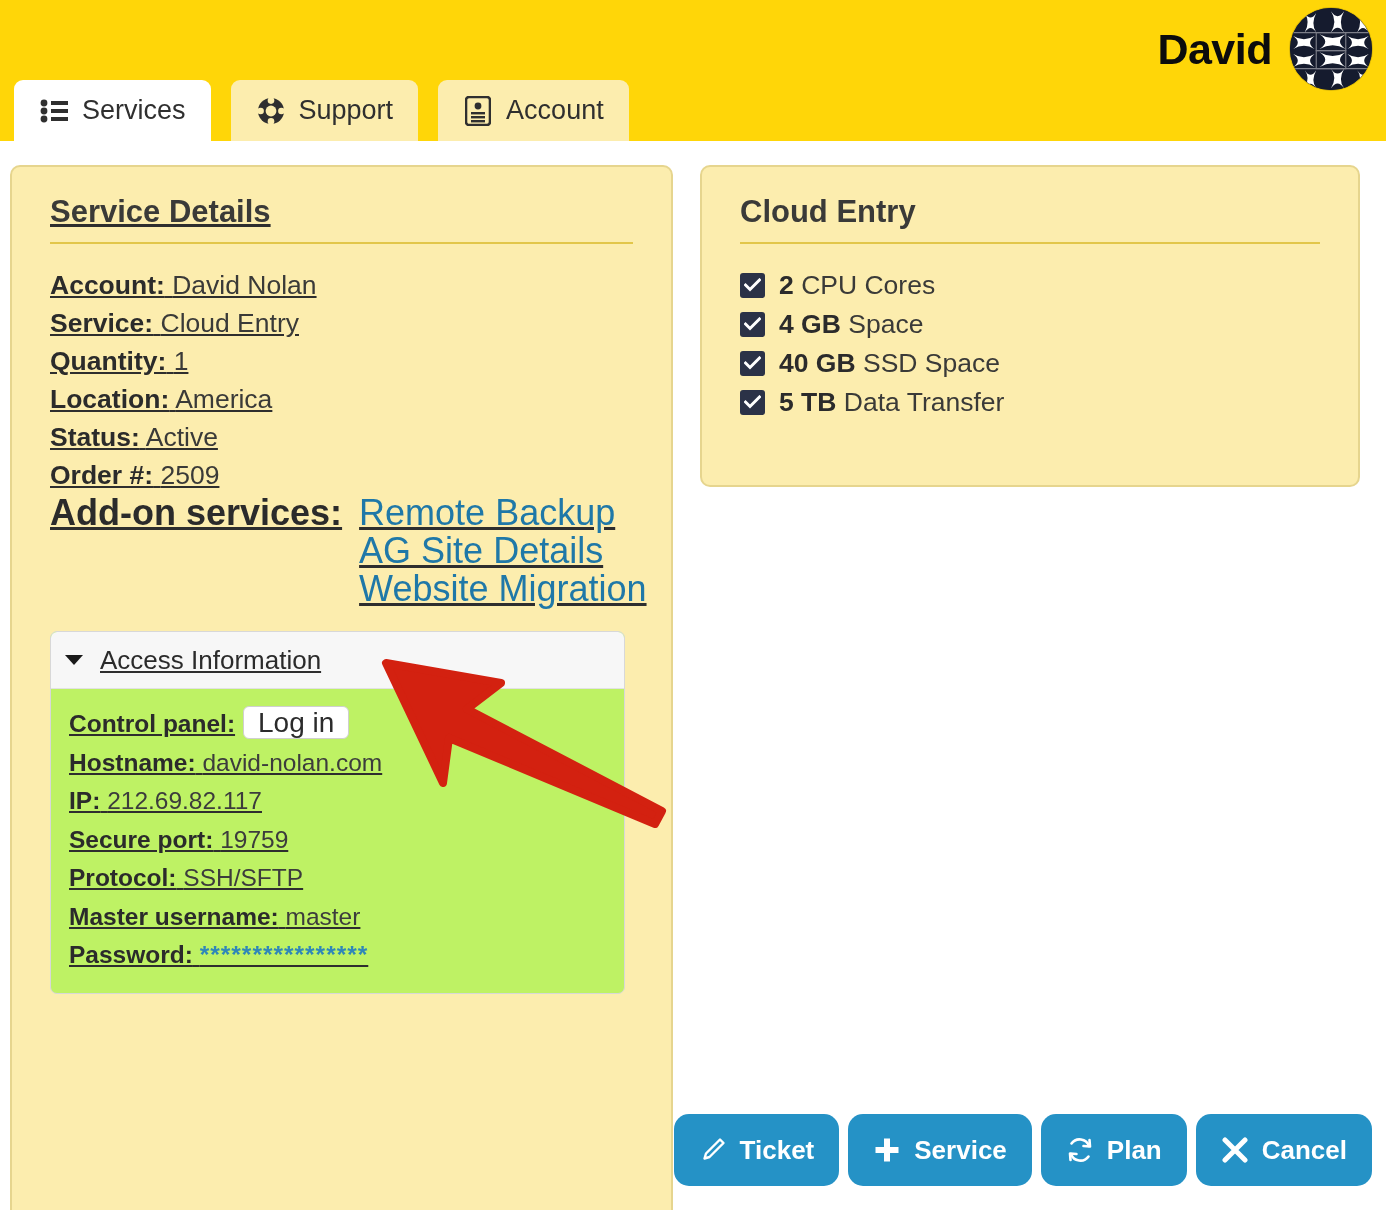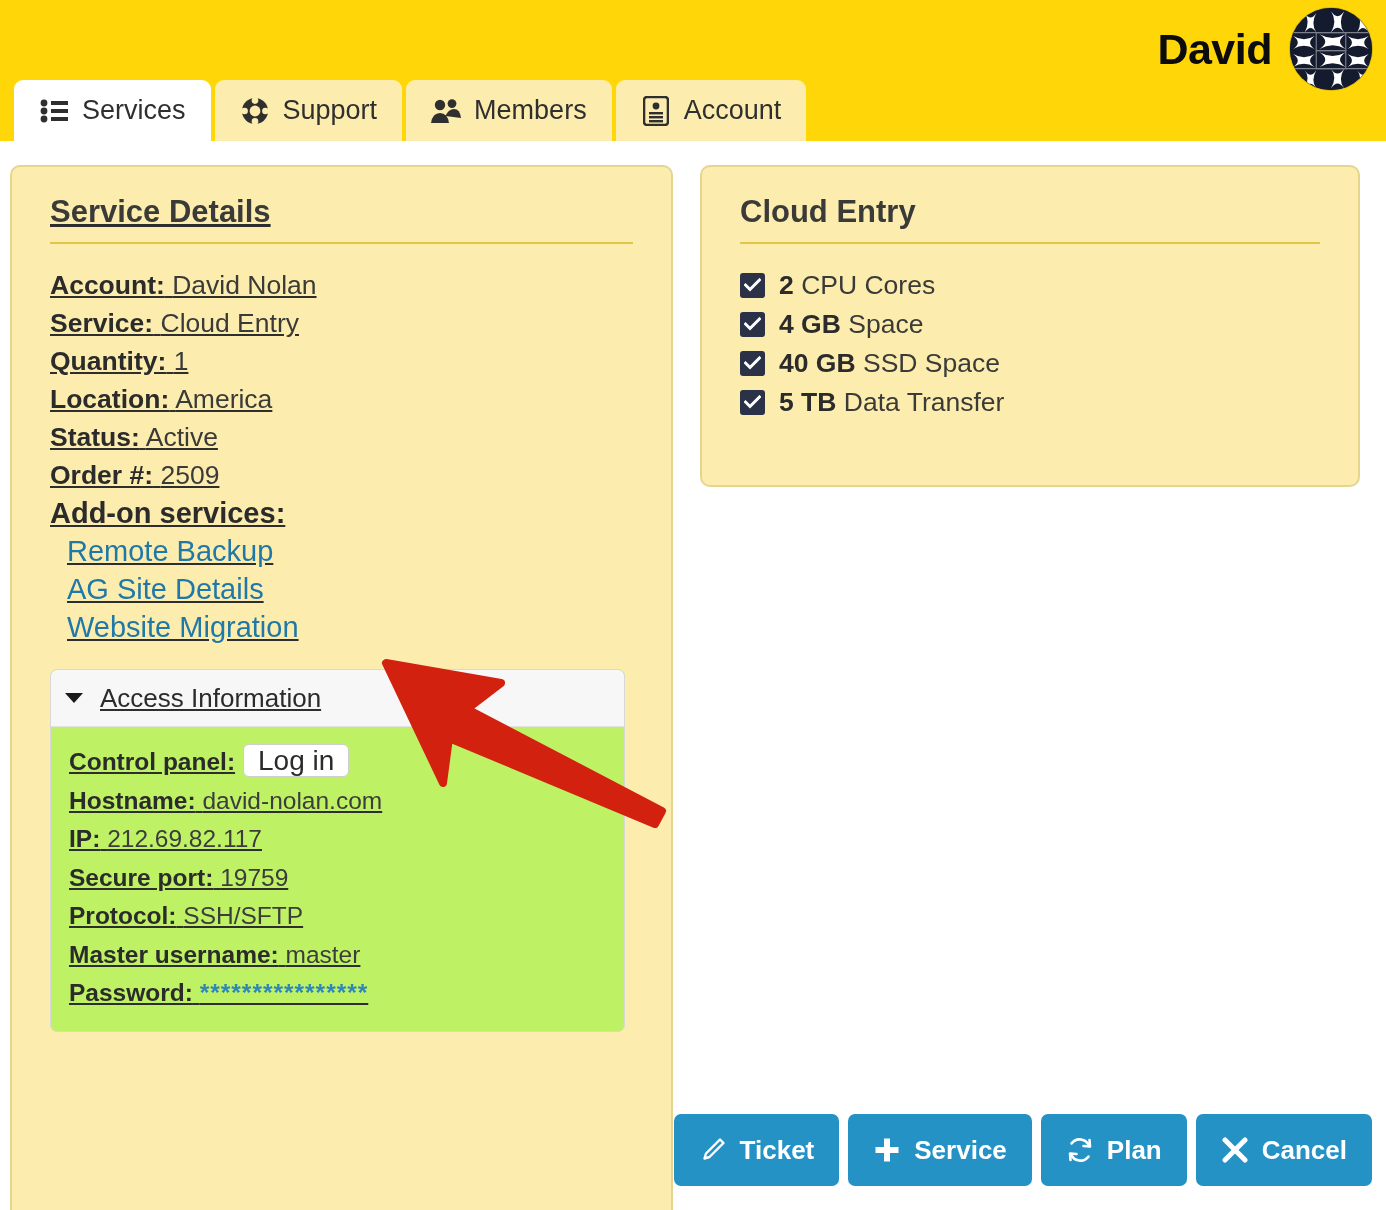--- a/index.html
+++ b/index.html
@@ -32,21 +32,21 @@
     width: 82px; height: 82px; border-radius: 50%;
     background: #151b2e;
     overflow: hidden; position: relative;
     box-shadow: 0 0 0 1px rgba(0,0,0,0.15);
   }
   .avatar svg { display:block; width:100%; height:100%; }
 
   
   .tabs {
     position: absolute; left: 14px; bottom: 0;
-    display: flex; align-items: flex-end; gap: 4px;
+    display: flex; align-items: flex-end; gap: 20px;
   }
   .tab {
     display: flex; align-items: center; gap: 13px;
     height: 61px; padding: 0 25px;
     background: #FCEDAE;
     border-radius: 9px 9px 0 0;
     font-size: 27px; color: #2f2f2f;
     cursor: pointer;
     white-space: nowrap;
   }
@@ -76,21 +76,21 @@
     height: 2px; background: #E2C64A;
     margin: 12px 38px 0 38px;
   }
   .panel-body { padding: 22px 38px 0 38px; }
 
   
   .row { font-size: 26.5px; line-height: 38px; color: #3a3a38; white-space: nowrap; }
   .row b { font-weight: bold; color: #2b2b2b; }
   .row .val { color: #3a3a38; }
 
-  .addon-row { display: flex; font-size: 29px; line-height: 38px; flex-direction: column; }
+  .addon-row { display: flex; font-size: 36px; line-height: 38px; }
   .addon-label { font-weight: bold; color: #2b2b2b; white-space: nowrap; }
   .addon-links { display: flex; flex-direction: column; margin-left: 17px; }
   .addon-links a {
     color: #1f78a8; text-decoration: none; cursor: pointer;
     white-space: nowrap;
   }
 
   
   .access-box {
     margin: 23px 0 0 0;
@@ -150,21 +150,21 @@
 
   
   .actions {
     position: absolute; right: 14px; bottom: 24px;
     display: flex; gap: 9px;
   }
   .btn {
     display: flex; align-items: center; gap: 13px;
     height: 72px; padding: 0 25px;
     background: #2592C6;
-    border: none; border-radius: 7px;
+    border: none; border-radius: 15px;
     color: #ffffff; font-size: 26px; font-weight: bold;
     font-family: "Liberation Sans", sans-serif;
     cursor: pointer;
     white-space: nowrap;
   }
   .btn .bico { display:flex; align-items:center; justify-content:center; width: 28px; height: 28px; }
 
   
   .arrow-layer {
     position: absolute; left: 0; top: 0;
@@ -229,31 +229,20 @@
           <circle cx="14" cy="14" r="5.4" fill="#FCEDAE"></circle>
           <circle cx="14" cy="3.6" r="3.3" fill="#FCEDAE"></circle>
           <circle cx="14" cy="24.4" r="3.3" fill="#FCEDAE"></circle>
           <circle cx="3.6" cy="14" r="3.3" fill="#FCEDAE"></circle>
           <circle cx="24.4" cy="14" r="3.3" fill="#FCEDAE"></circle>
         </svg>
       </span>
       <span>Support</span>
     </div>
 
-    <div class="tab">
-      <span class="tab-ico">
-        <svg width="30" height="26" viewBox="0 0 30 26">
-          <circle cx="9" cy="7" r="5.2" fill="#2f2f2f"></circle>
-          <path d="M0 25 q1.5-10 9-10 t9 10 z" fill="#2f2f2f"></path>
-          <circle cx="21" cy="5.6" r="4.4" fill="#2f2f2f"></circle>
-          <path d="M14.5 18 q3-7 8.5-7 q6 0 7 9 z" fill="#2f2f2f"></path>
-        </svg>
-      </span>
-      <span>Members</span>
-    </div>
 
     <div class="tab">
       <span class="tab-ico">
         <svg width="26" height="30" viewBox="0 0 26 30">
           <rect x="1" y="1" width="24" height="28" rx="3" fill="none" stroke="#2f2f2f" stroke-width="2.6"></rect>
           <circle cx="13" cy="10" r="3.4" fill="#2f2f2f"></circle>
           <rect x="6" y="16" width="14" height="2.4" fill="#2f2f2f"></rect>
           <rect x="6" y="20" width="14" height="2.4" fill="#2f2f2f"></rect>
           <rect x="6" y="24" width="14" height="2.4" fill="#2f2f2f"></rect>
         </svg>

